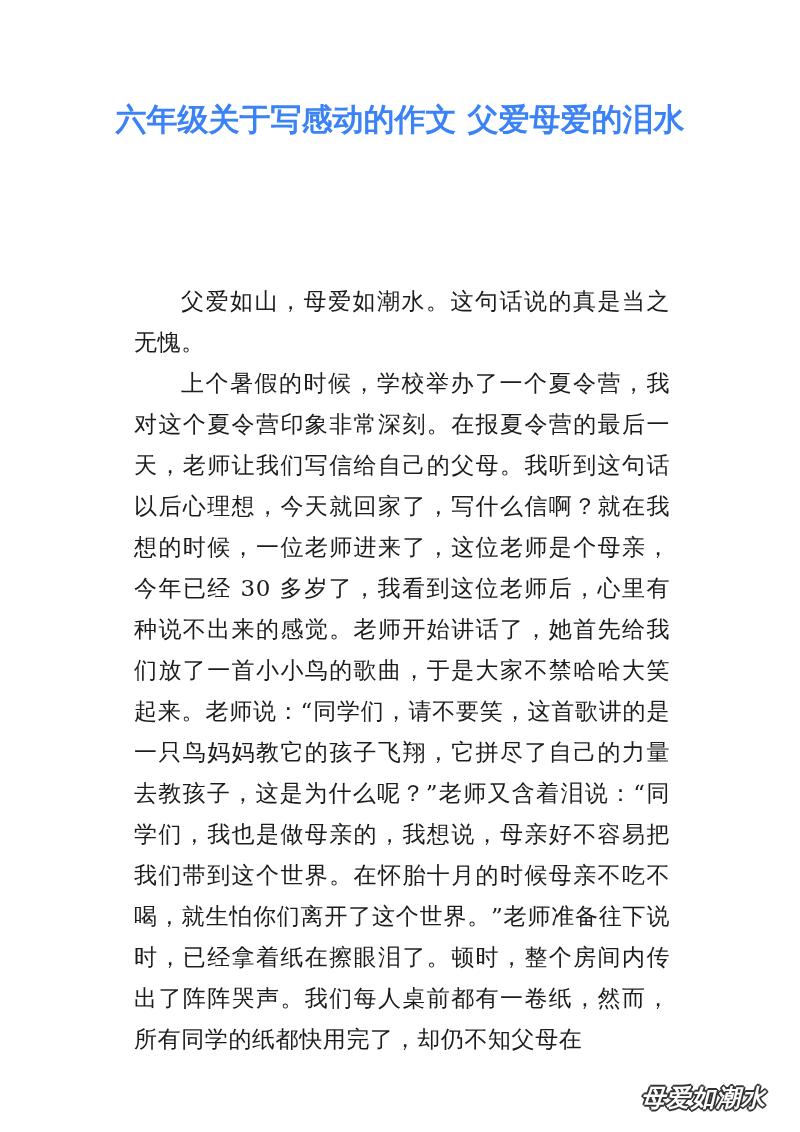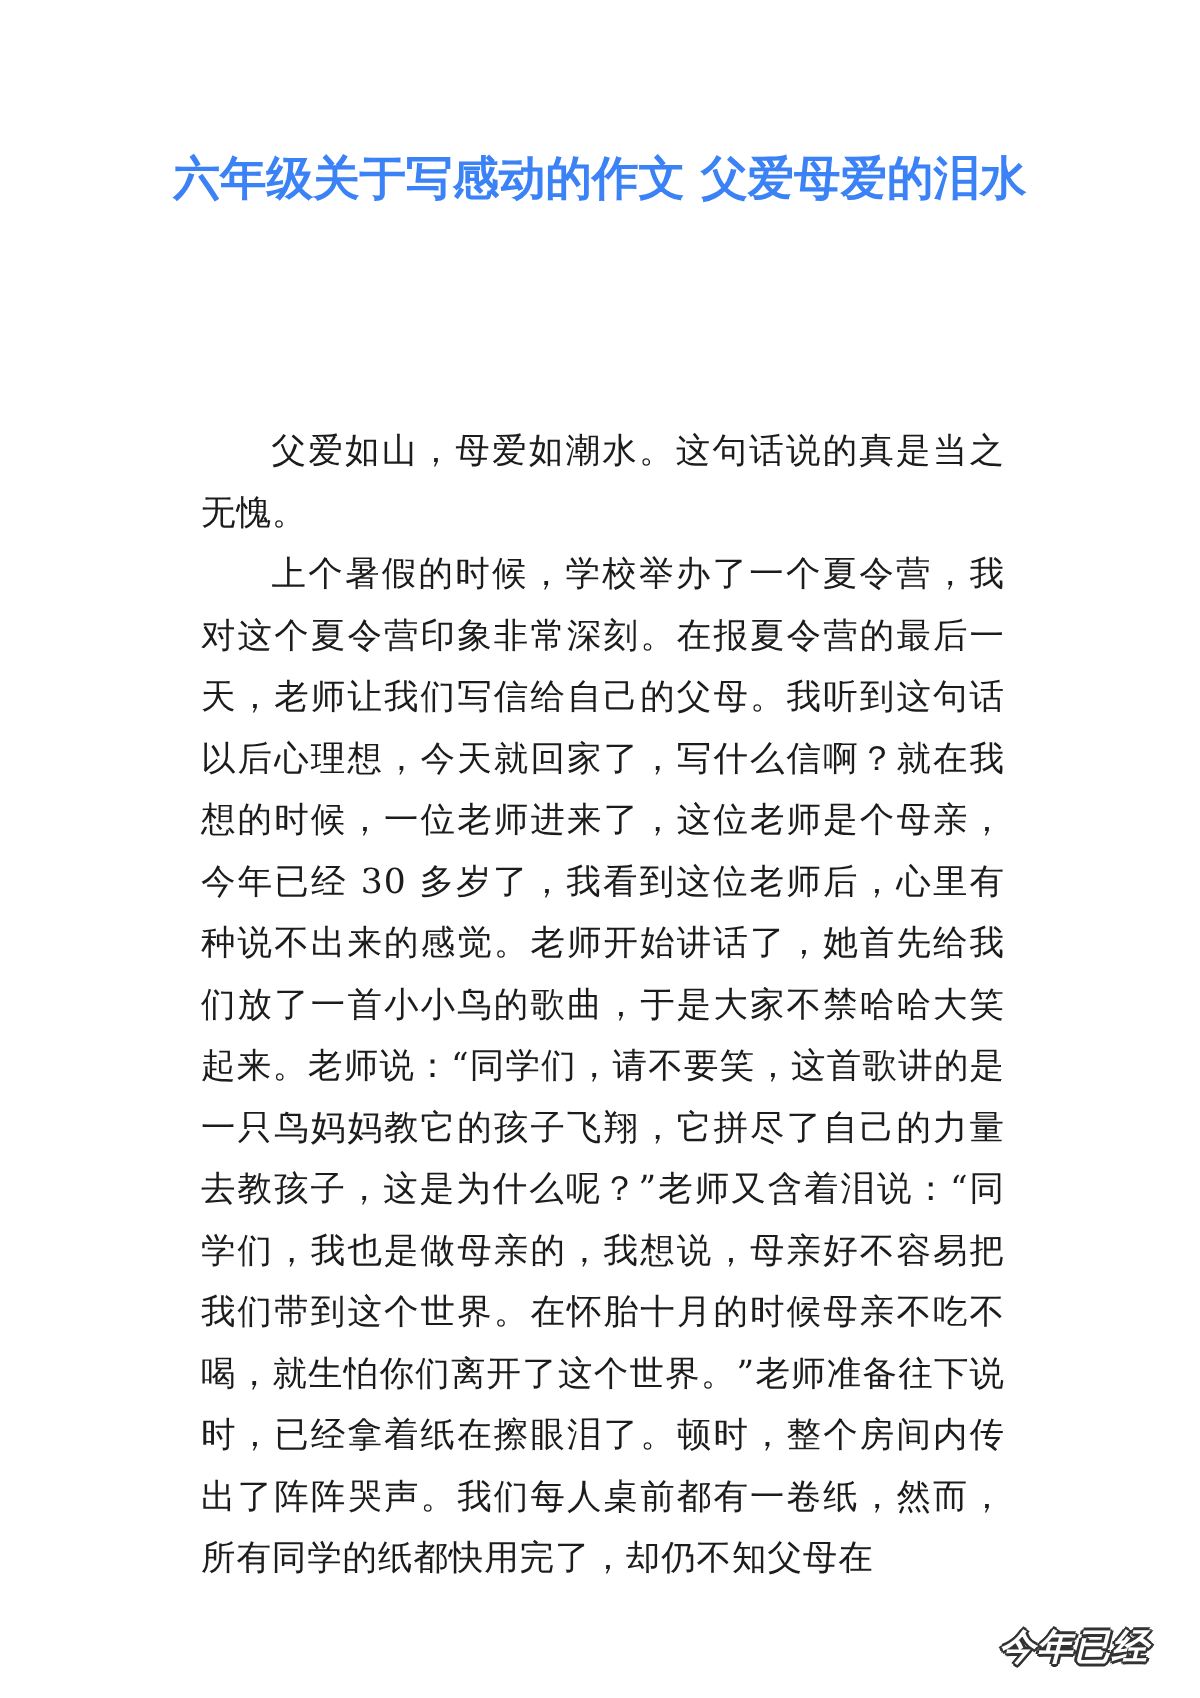--- a/index.html
+++ b/index.html
@@ -70,14 +70,14 @@
 <body>
 
 <div class="page">
   <h1 class="title">六年级关于写感动的作文 父爱母爱的泪水</h1>
 
   <div class="body">
     <p class="para">父爱如山，母爱如潮水。这句话说的真是当之无愧。</p>
     <p class="para">上个暑假的时候，学校举办了一个夏令营，我对这个夏令营印象非常深刻。在报夏令营的最后一天，老师让我们写信给自己的父母。我听到这句话以后心理想，今天就回家了，写什么信啊？就在我想的时候，一位老师进来了，这位老师是个母亲，今年已经 30 多岁了，我看到这位老师后，心里有种说不出来的感觉。老师开始讲话了，她首先给我们放了一首小小鸟的歌曲，于是大家不禁哈哈大笑起来。老师说：“同学们，请不要笑，这首歌讲的是一只鸟妈妈教它的孩子飞翔，它拼尽了自己的力量去教孩子，这是为什么呢？”老师又含着泪说：“同学们，我也是做母亲的，我想说，母亲好不容易把我们带到这个世界。在怀胎十月的时候母亲不吃不喝，就生怕你们离开了这个世界。”老师准备往下说时，已经拿着纸在擦眼泪了。顿时，整个房间内传出了阵阵哭声。我们每人桌前都有一卷纸，然而，所有同学的纸都快用完了，却仍不知父母在</p>
   </div>
 
-  <div class="watermark">今年已经</div>
+  <div class="watermark">母爱如潮水</div>
 </div>
 
 </body></html>

